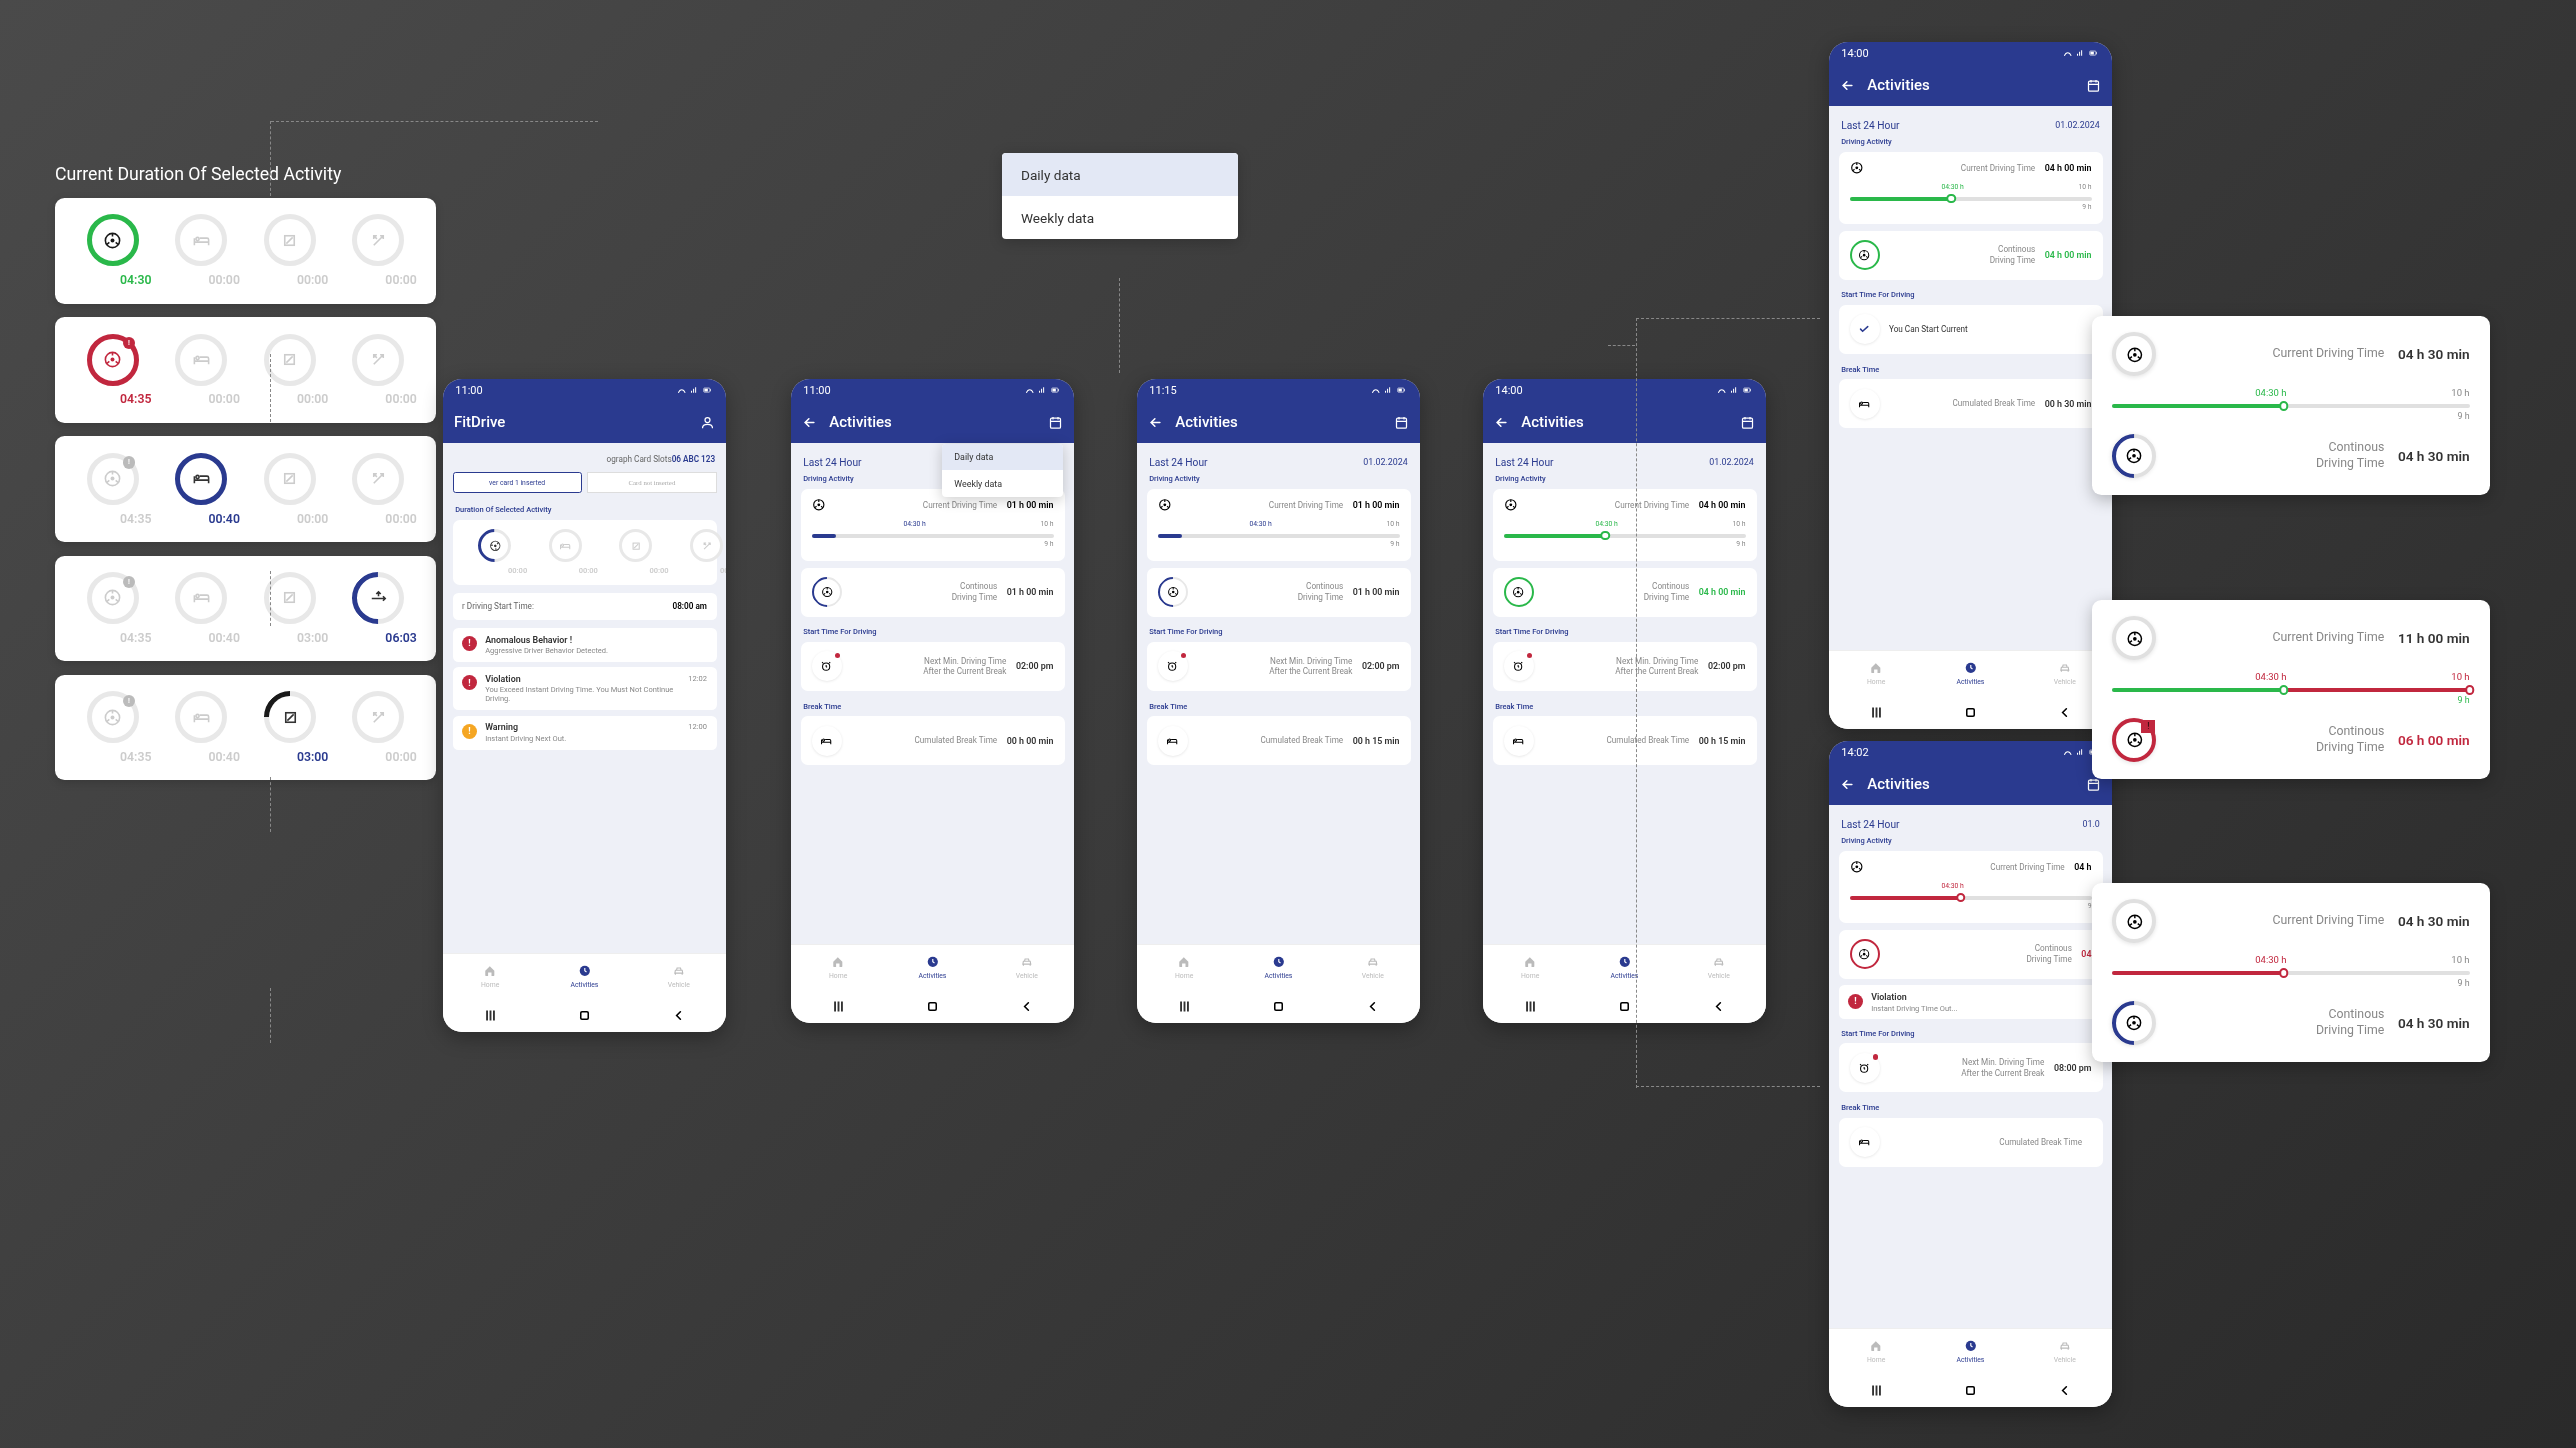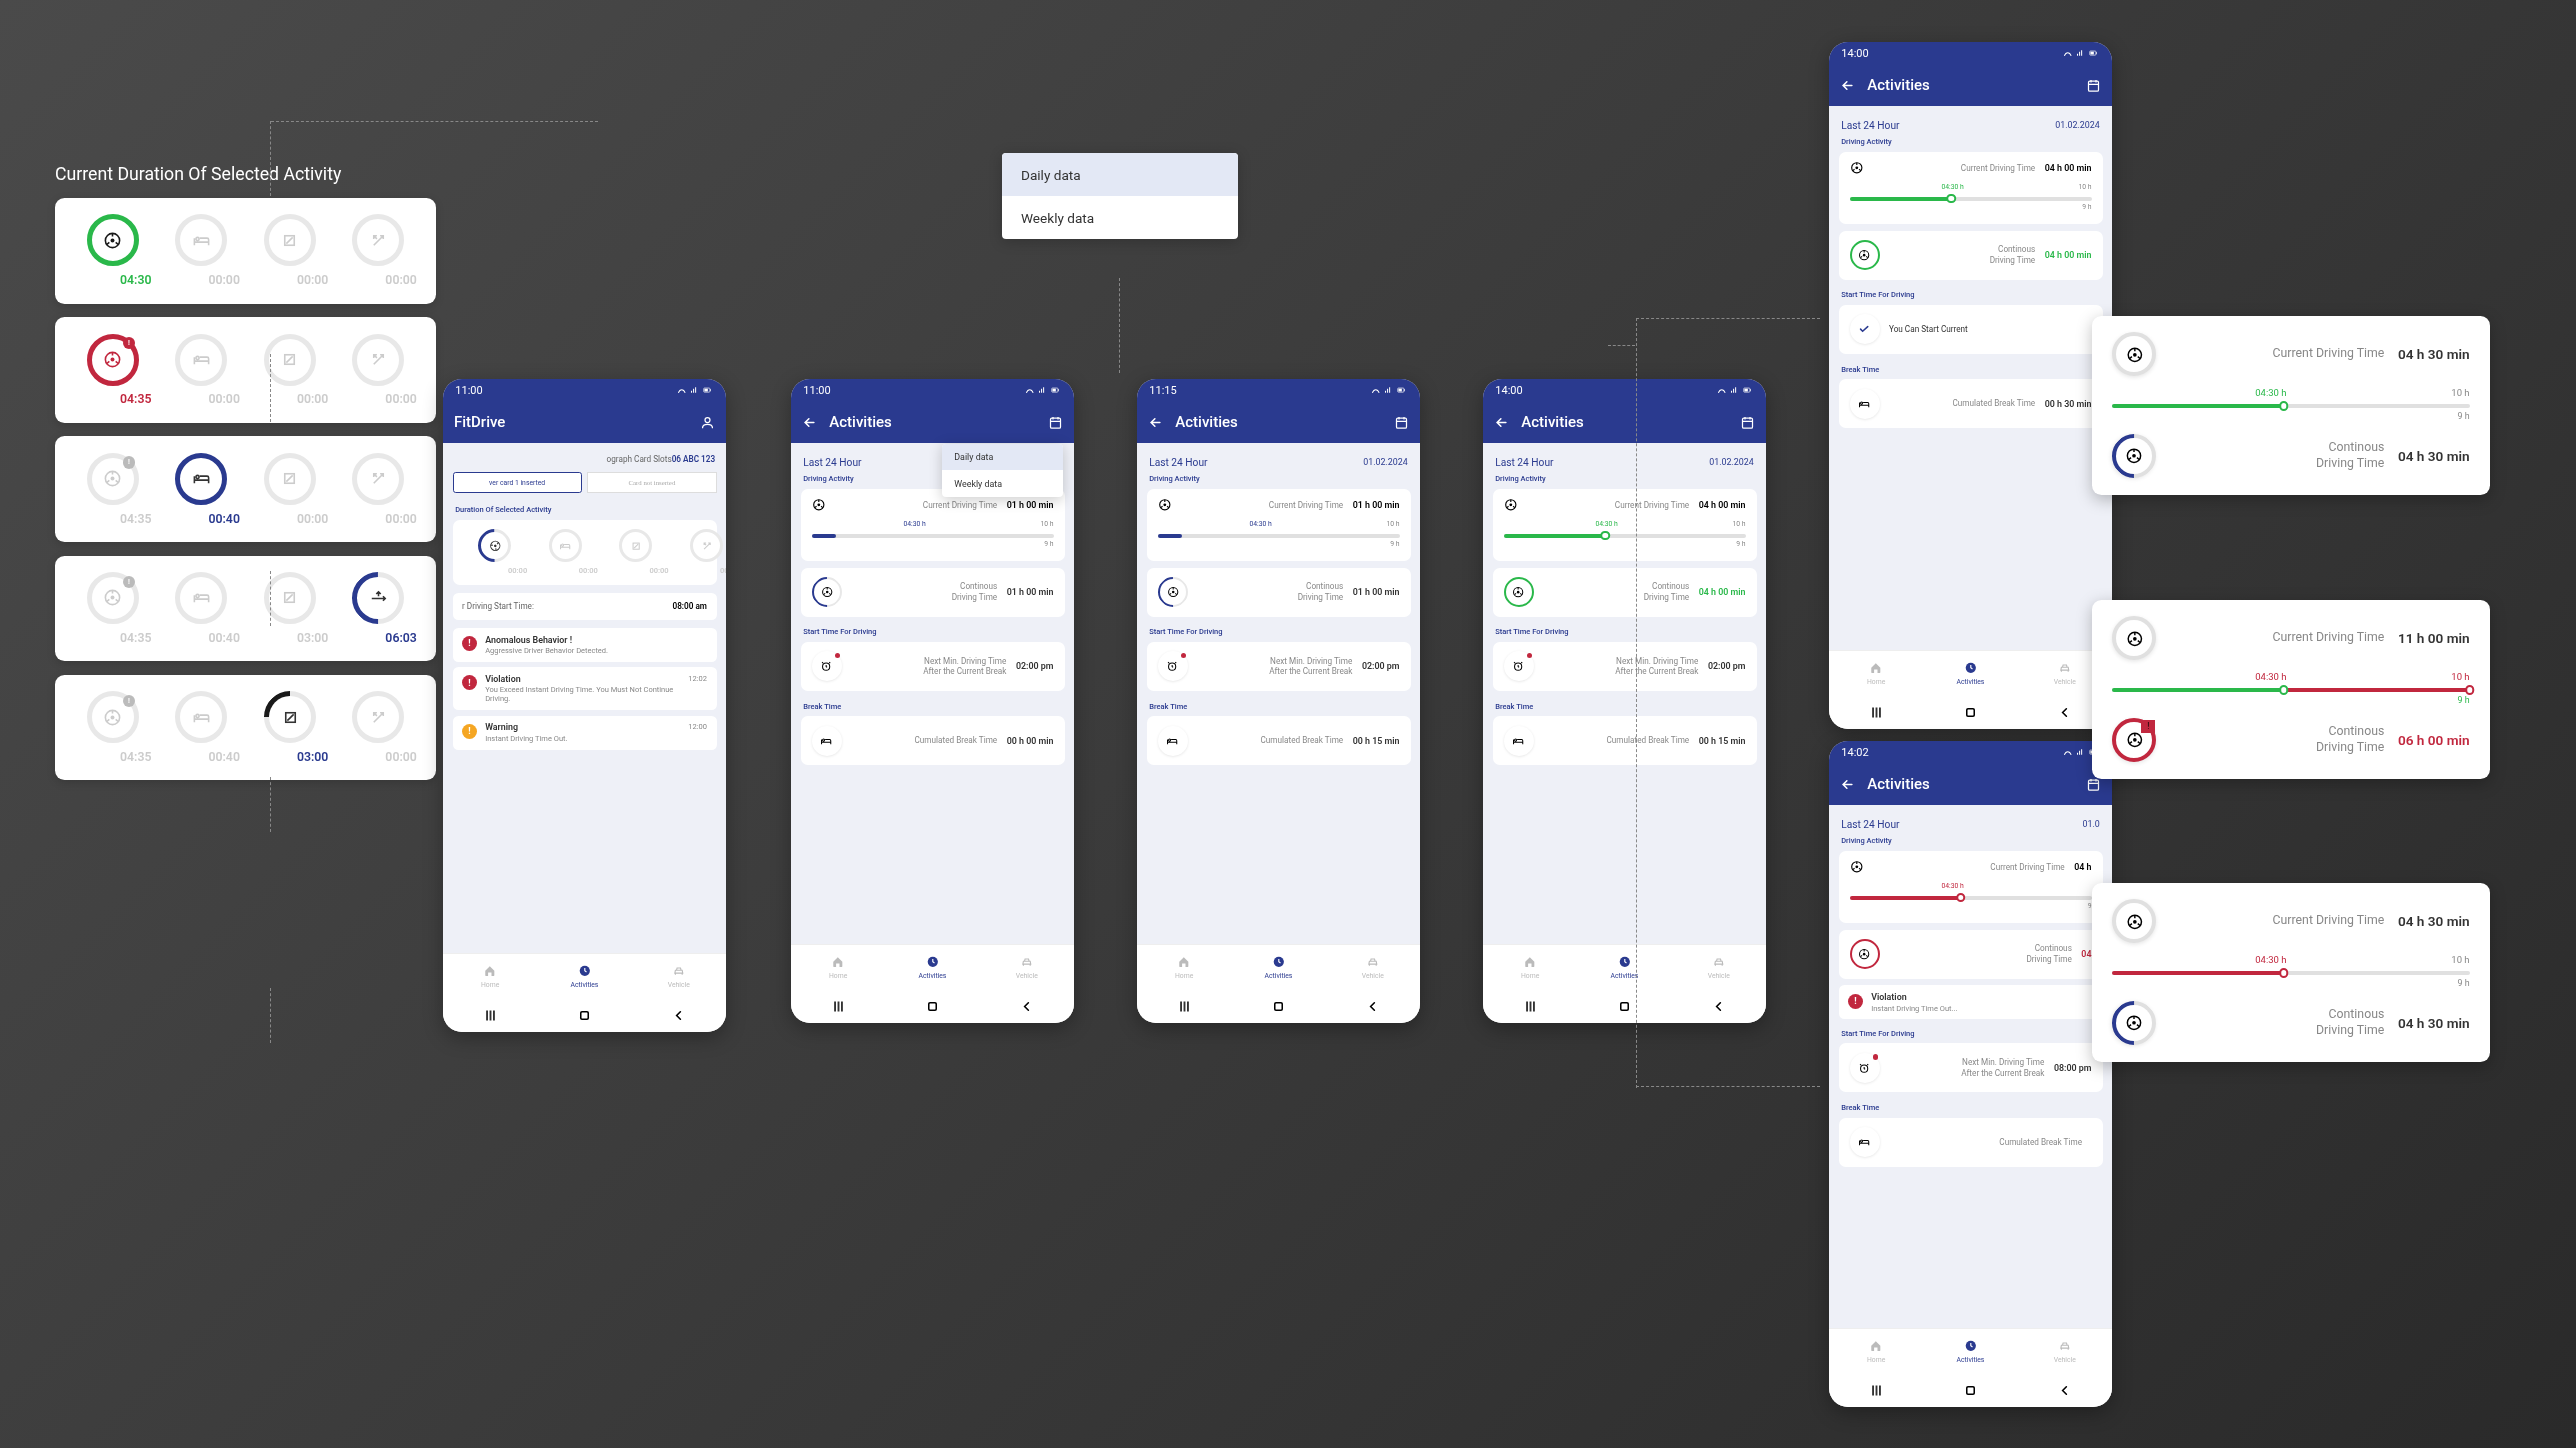--- a/index.html
+++ b/index.html
@@ -532,21 +532,21 @@
       <div class="alert-body">
             <div class="alert-title">Violation</div>
             <div class="alert-text">You Exceed Instant Driving Time. You Must Not Continue Driving.</div>
           </div>
       <div class="alert-time">12:02</div>
     </div>
         <div class="alert-row">
       <div class="alert-icon orange">!</div>
       <div class="alert-body">
             <div class="alert-title">Warning</div>
-            <div class="alert-text">Instant Driving Time Out.</div>
+            <div class="alert-text">Instant Driving Next Out.</div>
           </div>
       <div class="alert-time">12:00</div>
     </div>
   </div>
       <div class="bottom-nav">
     <div class="nav-item ">
       <div class="nic">
             <svg width="13.6" height="13.6" viewBox="0 0 24 24" class="">
               <use href="#i-home"></use>
             </svg>

